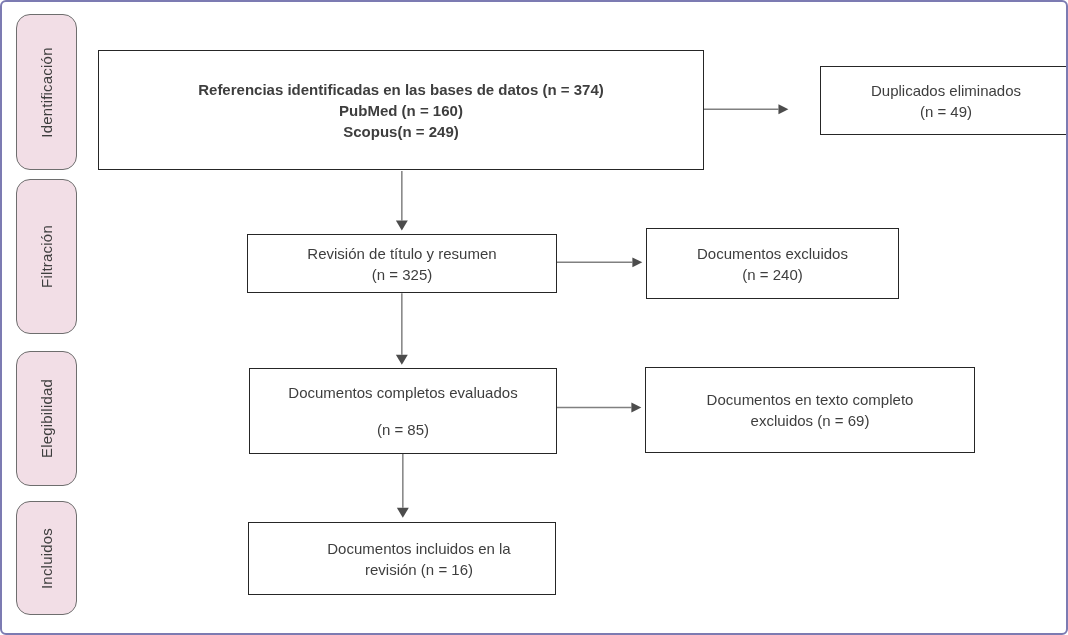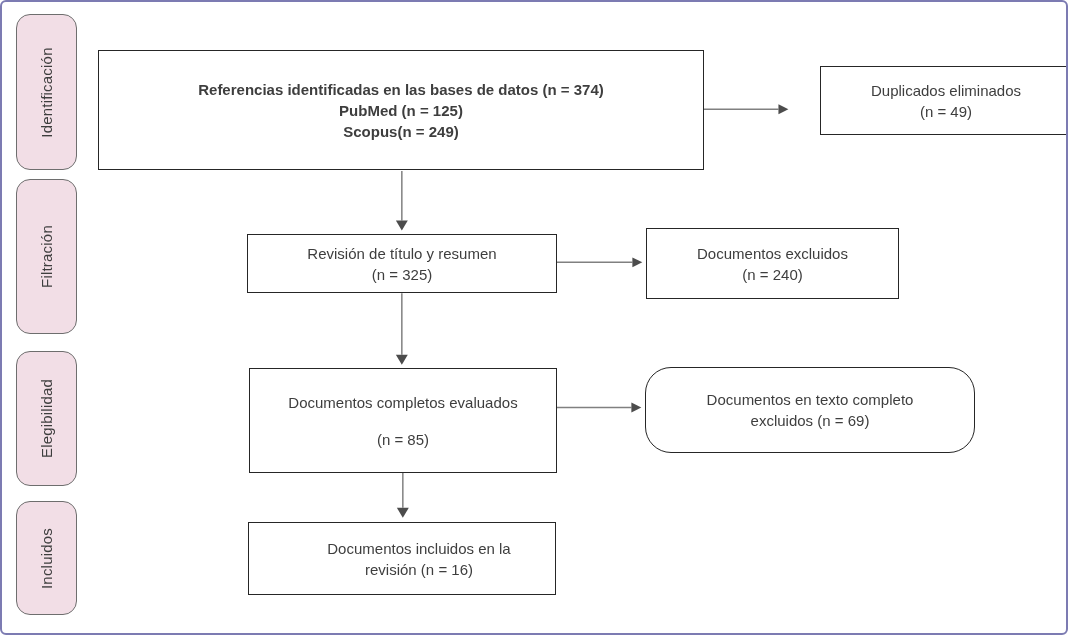--- a/index.html
+++ b/index.html
@@ -106,45 +106,45 @@
   </div>
   <div class="stage" style="top:349px; height:135px;">
     <span class="stage-label">Elegibilidad</span>
   </div>
   <div class="stage" style="top:499px; height:114px;">
     <span class="stage-label">Incluidos</span>
   </div>
 
   <div class="box" style="left:96px; top:48px; width:606px; height:120px;font-weight:bold;">
     <div>Referencias identificadas en las bases de datos (n = 374)</div>
-    <div>PubMed (n = 125)</div>
+    <div>PubMed (n = 160)</div>
     <div>Scopus(n = 249)</div>
   </div>
 
   <div class="box" style="left:791px; top:64px; width:252px; height:69px;margin-left:27px;">
     <div>Duplicados eliminados</div>
     <div>(n = 49)</div>
   </div>
 
   <div class="box" style="left:245px; top:232px; width:310px; height:59px;">
     <div>Revisión de título y resumen</div>
     <div>(n = 325)</div>
   </div>
 
   <div class="box" style="left:644px; top:226px; width:253px; height:71px;">
     <div>Documentos excluidos</div>
     <div>(n = 240)</div>
   </div>
 
-  <div class="box" style="left:247px; top:366px; width:308px; height:105px;gap:16px;">
+  <div class="box" style="left:247px; top:366px; width:308px; height:86px;gap:16px;">
     <div>Documentos completos evaluados</div>
     <div>(n = 85)</div>
   </div>
 
-  <div class="box" style="left:643px; top:365px; width:330px; height:86px;border-radius:26px;">
+  <div class="box" style="left:643px; top:365px; width:330px; height:86px;">
     <div>Documentos en texto completo</div>
     <div>excluidos (n = 69)</div>
   </div>
 
   <div class="box" style="left:246px; top:520px; width:308px; height:73px;padding-left:40px;">
     <div>Documentos incluidos en la</div>
     <div>revisión (n = 16)</div>
   </div>
 
 </div>

